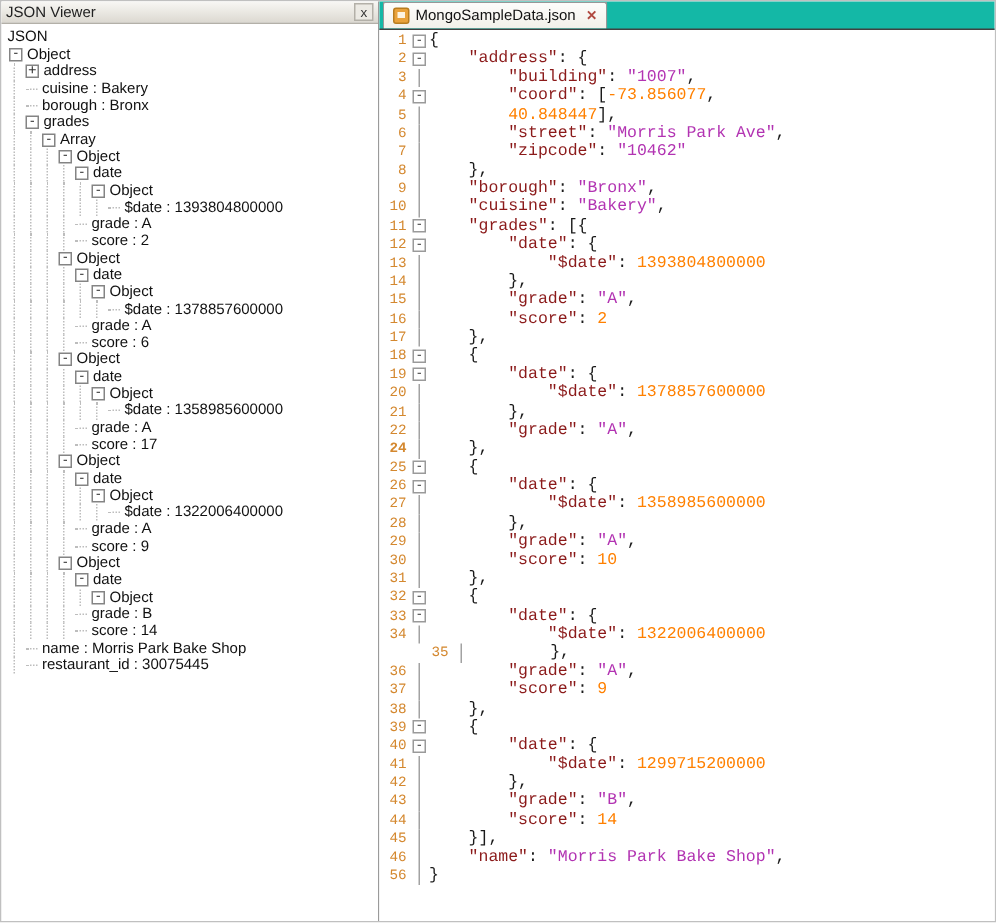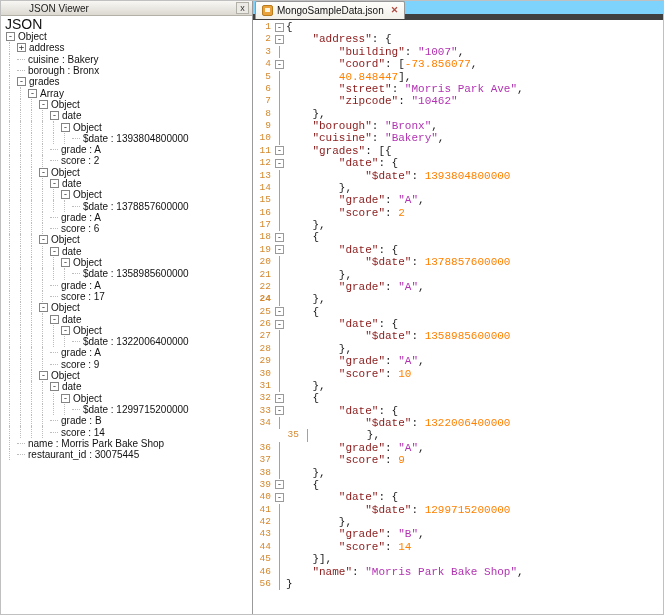--- a/index.html
+++ b/index.html
@@ -3,33 +3,33 @@
 <meta charset="utf-8">
 <style>
   * { box-sizing: border-box; margin: 0; padding: 0; }
   html, body { width: 664px; height: 615px; overflow: hidden; background: #fff; }
   body { font-family: "Liberation Sans", sans-serif; }
   .app { display: flex; width: 664px; height: 615px; border: 1px solid #c0c0c0; background: #fff; }
 
   
   .left-panel { width: 252px; height: 100%; border-right: 1px solid #9a9a9a; display: flex; flex-direction: column; background: #fff; }
   .panel-header { flex: none; height: 15px; background: linear-gradient(#f8f7f4, #dcd9d1); border-bottom: 1px solid #b3b0a8; display: flex; align-items: center; justify-content: space-between; padding: 0 3px; font-size: 10px; color: #222; }
-  .panel-title { white-space: nowrap; margin-left: 25px; }
+  .panel-title { white-space: nowrap; }
   .panel-close { width: 13px; height: 12px; font-size: 9px; line-height: 11px; text-align: center; color: #333; border: 1px solid #b3b0a8; background: #eceae4; cursor: default; }
   .tree { flex: 1; overflow: hidden; padding: 2px 0 0 4px; }
-  .root-label { font-size: 14px; height: 13px; line-height: 13px; color: #111; }
+  .root-label { font-size: 10px; height: 13px; line-height: 13px; color: #111; }
   .tree-row { display: flex; align-items: center; height: 11.3px; font-size: 10px; color: #111; white-space: nowrap; }
   .guide { flex: none; width: 7px; height: 100%; border-left: 1px dotted #bdbdbd; margin-left: 4px; }
   .tbox { flex: none; width: 9px; height: 9px; border: 1px solid #848484; background: #fff; font-size: 9px; line-height: 7px; text-align: center; color: #333; margin: 0 3px 0 1px; font-family: "DejaVu Sans Mono", monospace; }
   .stub { flex: none; width: 8px; height: 1px; border-top: 1px dotted #bdbdbd; margin: 0 3px 0 1px; }
   .tlabel { white-space: nowrap; }
 
   
   .right-panel { flex: 1; display: flex; flex-direction: column; background: #fff; min-width: 0; }
-  .tabbar { flex: none; height: 19px; background: #7dd3fc; border-bottom: 6px solid #404040; display: flex; align-items: flex-start; padding-left: 2px; }
+  .tabbar { flex: none; height: 19px; background: #14b8a6; border-bottom: 1px solid #404040; display: flex; align-items: flex-start; padding-left: 2px; }
   .tab { display: flex; align-items: center; gap: 4px; height: 18px; padding: 0 6px; background: linear-gradient(#fdfdfb, #f2f0e9); border: 1px solid #979797; border-bottom: none; border-radius: 2px 2px 0 0; font-size: 10px; color: #111; cursor: default; }
   .tab-icon { position: relative; width: 11px; height: 11px; background: #e9a23b; border: 1px solid #b87c1f; border-radius: 2px; flex: none; }
   .tab-icon::after { content: ""; position: absolute; left: 2px; top: 2px; width: 5px; height: 4px; background: #fdf4e2; }
   .tab-close { font-size: 9px; line-height: 9px; color: #b0483f; font-weight: bold; margin-left: 3px; cursor: default; }
 
   .editor { flex: 1; overflow: hidden; font-family: "Liberation Mono", monospace; font-size: 11px; background: #fff; padding-top: 1px; }
   .code-row { display: flex; height: 12.38px; line-height: 12.38px; white-space: pre; }
   .lnum { flex: none; width: 21px; text-align: right; padding-right: 3px; font-size: 9.5px; }
   .fold { flex: none; width: 12px; position: relative; }
   .fline::before { content: ""; position: absolute; left: 5px; top: 0; height: 100%; border-left: 1px solid #a2a2a2; }
@@ -295,30 +295,20 @@
             <span class="tlabel">date</span>
           </div>
           <div class="tree-row">
             <span class="guide"></span>
             <span class="guide"></span>
             <span class="guide"></span>
             <span class="guide"></span>
             <span class="guide"></span>
             <span class="tbox">-</span>
             <span class="tlabel">Object</span>
-          </div>
-          <div class="tree-row">
-            <span class="guide"></span>
-            <span class="guide"></span>
-            <span class="guide"></span>
-            <span class="guide"></span>
-            <span class="guide"></span>
-            <span class="guide"></span>
-            <span class="stub"></span>
-            <span class="tlabel">$date : 1299715200000</span>
           </div>
           <div class="tree-row">
             <span class="guide"></span>
             <span class="guide"></span>
             <span class="guide"></span>
             <span class="guide"></span>
             <span class="stub"></span>
             <span class="tlabel">grade : B</span>
           </div>
           <div class="tree-row">

